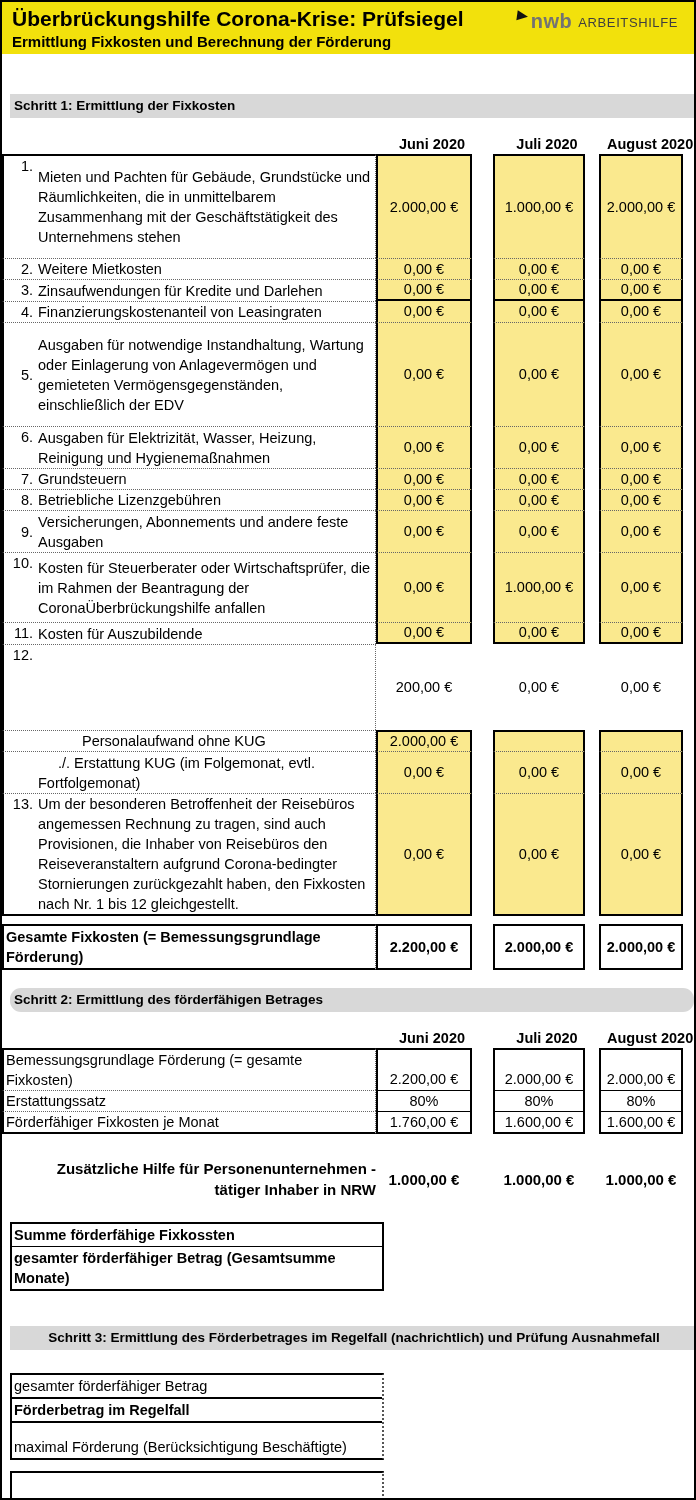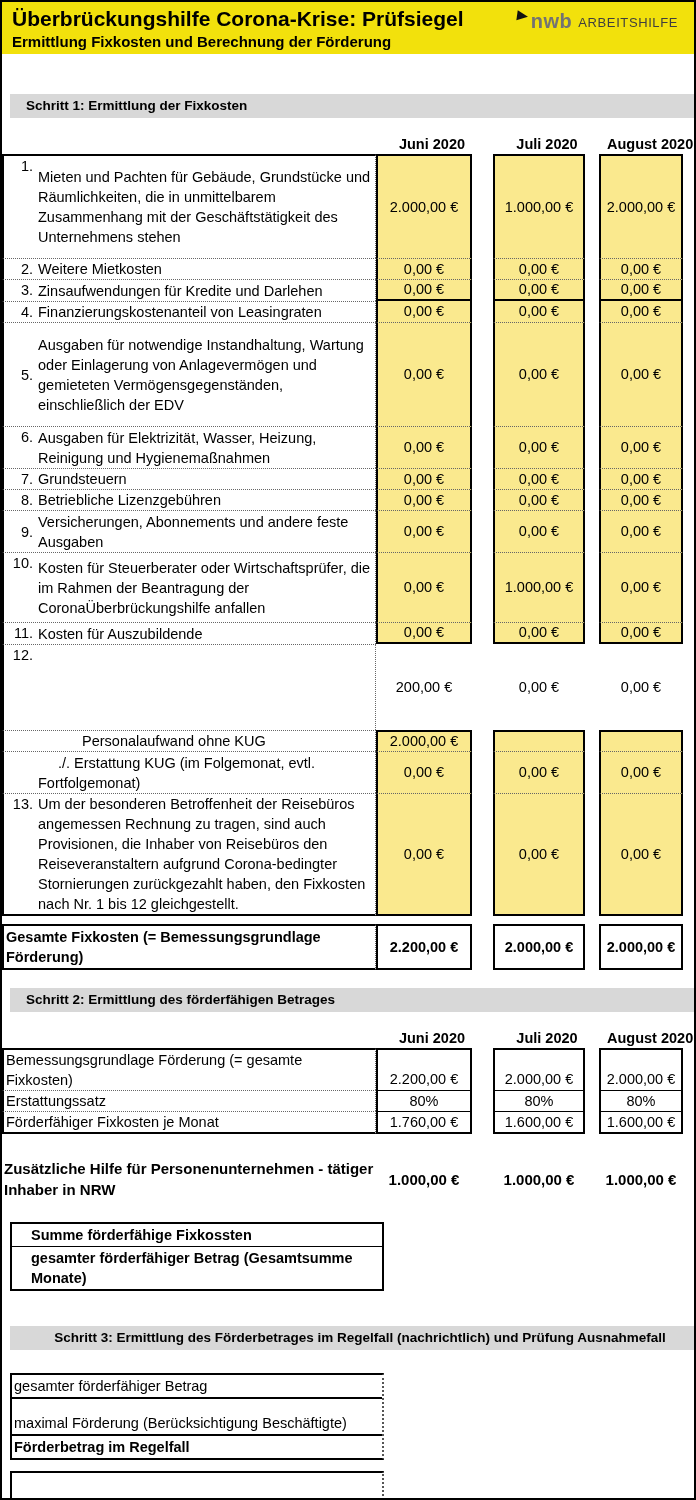--- a/index.html
+++ b/index.html
@@ -13,23 +13,23 @@
     display:flex;justify-content:space-between;align-items:flex-start;}
   .banner .titles h1{margin:0;font-size:21px;line-height:24px;font-weight:bold;}
   .banner .titles h2{margin:2px 0 0 0;font-size:15px;line-height:17px;font-weight:bold;}
   .logo{display:flex;align-items:flex-start;margin-top:4px;margin-right:6px;}
   .logo .arrow{width:0;height:0;border-top:5px solid transparent;border-bottom:5px solid transparent;
     border-left:11px solid #111;margin:0 3px 0 0;transform:rotate(8deg);}
   .logo .brand{font-size:20px;line-height:20px;font-weight:bold;color:#737373;letter-spacing:0.5px;}
   .logo .suffix{font-size:13px;line-height:13px;color:#3f3f3f;margin-left:6px;margin-top:5px;letter-spacing:0.6px;}
   
   .bar{background:#D8D8D8;margin-left:8px;height:24px;box-sizing:border-box;
-    font-size:13.5px;font-weight:bold;line-height:24px;padding-left:16px;}
+    font-size:13.5px;font-weight:bold;line-height:24px;padding-left:4px;}
   .bar1{margin-top:40px;}
-  .bar2{margin-top:18px;}
+  .bar2{margin-top:18px;border-radius:11px;}
   .bar3{margin-top:35px;text-align:center;}
   
   .grid{display:grid;grid-template-columns:374px 96px 21px 92px 14px 84px;margin-left:8px;}
   .c1{grid-column:1;} .c2{grid-column:2;} .c3{grid-column:4;} .c4{grid-column:6;}
   .hdr-row{margin-top:16px;}
   .hdr{font-size:14.5px;font-weight:bold;text-align:center;white-space:nowrap;line-height:20px;}
   
   .trow{display:grid;grid-template-columns:374px 96px 21px 92px 14px 84px;}
   .lblcell{box-sizing:border-box;display:flex;min-height:var(--h,21px);
     border-left:2px solid #000;border-right:1px dotted #666;
@@ -50,26 +50,26 @@
   
   .total-row{margin-top:8px;}
   .total-row .lblcell{border:2px solid #000;border-right:1px dotted #666;font-weight:bold;
     padding-left:2px;min-height:42px;}
   .total-row .vcell{background:#fff;font-weight:bold;border:2px solid #000;min-height:46px;}
   .s2 .lblcell{border-right:1px dotted #666;padding-left:2px;}
   .s2 .vcell{background:#fff;}
   .s2 .sep-solid{border-top:1px solid #000;}
   .valign-bottom{align-items:flex-end !important;padding-bottom:1px;}
   .extra-row{margin-top:24px;}
-  .extra-row .lbl-plain{font-size:15px;font-weight:bold;line-height:21px;display:flex;align-items:center;min-height:42px;padding-left:2px;box-sizing:border-box;}
+  .extra-row .lbl-plain{font-size:15px;font-weight:bold;line-height:21px;display:flex;align-items:center;min-height:42px;padding-left:14px;box-sizing:border-box;text-align:right;}
   .extra-row .vcell{background:transparent;border:none;font-weight:bold;font-size:15px;min-height:42px;}
   
   .boxw{width:374px;margin-left:8px;box-sizing:border-box;}
   .summe-box{margin-top:22px;border:2px solid #000;}
-  .summe-box .brow{font-size:14.5px;font-weight:bold;line-height:20px;padding:1px 19px;box-sizing:border-box;}
+  .summe-box .brow{font-size:14.5px;font-weight:bold;line-height:20px;padding:1px 2px;box-sizing:border-box;}
   .summe-box .brow+ .brow{border-top:1px solid #000;}
   .rowh1{min-height:22px;} .rowh2{min-height:42px;}
   .boxA{margin-top:23px;border:2px solid #000;border-right:2px dotted #555;}
   .boxA .brow{font-size:14.5px;line-height:20px;padding:1px 2px;box-sizing:border-box;}
   .boxA .brow+ .brow{border-top:2px solid #000;}
   .boxA .tall{min-height:37px;display:flex;align-items:flex-end;}
   .boxA .bold{font-weight:bold;min-height:24px;}
   .boxB{margin-top:11px;border:2px solid #000;border-right:2px dotted #555;border-bottom:2px dotted #555;}
   .boxB .brow{font-size:14.5px;font-weight:bold;line-height:20px;min-height:24px;padding:2px 2px 1px 2px;box-sizing:border-box;margin-top:36px;}
 </style>
@@ -286,21 +286,21 @@
 
 <div class="boxw summe-box">
   <div class="brow rowh1">Summe förderfähige Fixkossten</div>
   <div class="brow rowh2">gesamter förderfähiger Betrag (Gesamtsumme Monate)</div>
 </div>
 
 <div class="bar bar3">Schritt 3: Ermittlung des Förderbetrages im Regelfall (nachrichtlich) und Prüfung Ausnahmefall</div>
 
 <div class="boxw boxA">
   <div class="brow rowh1">gesamter förderfähiger Betrag</div>
+  <div class="brow bold">Förderbetrag im Regelfall</div>
   <div class="brow tall">
       <span>maximal Förderung (Berücksichtigung Beschäftigte)</span>
     </div>
-  <div class="brow bold">Förderbetrag im Regelfall</div>
 </div>
 
 <div class="boxw boxB">
   <div class="brow">Ausnahmefall gegeben?</div>
 </div>
 
 </body></html>

